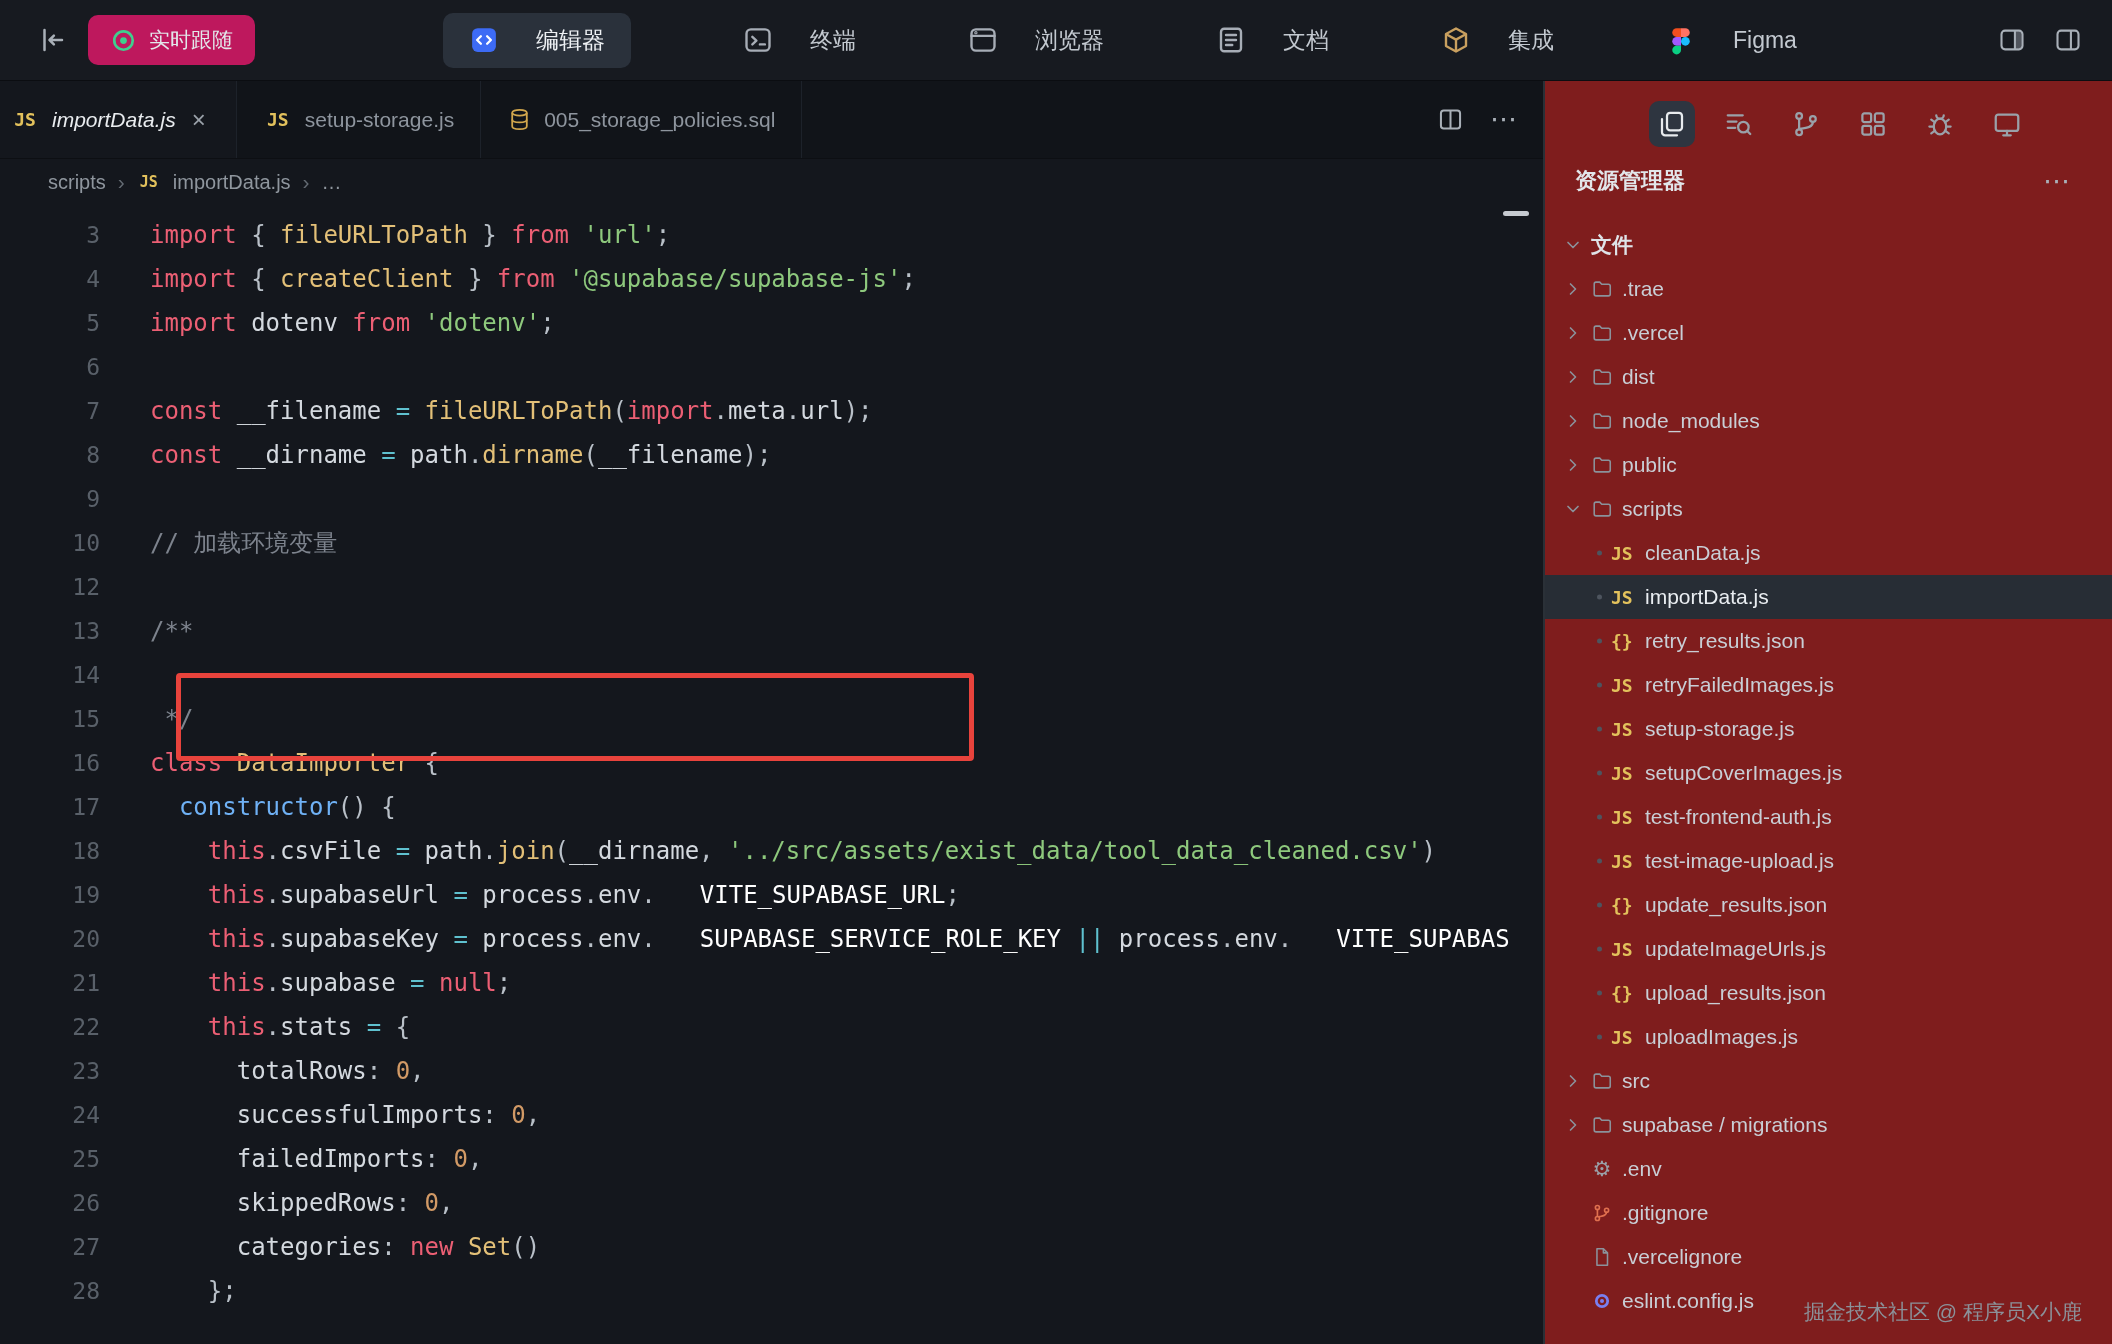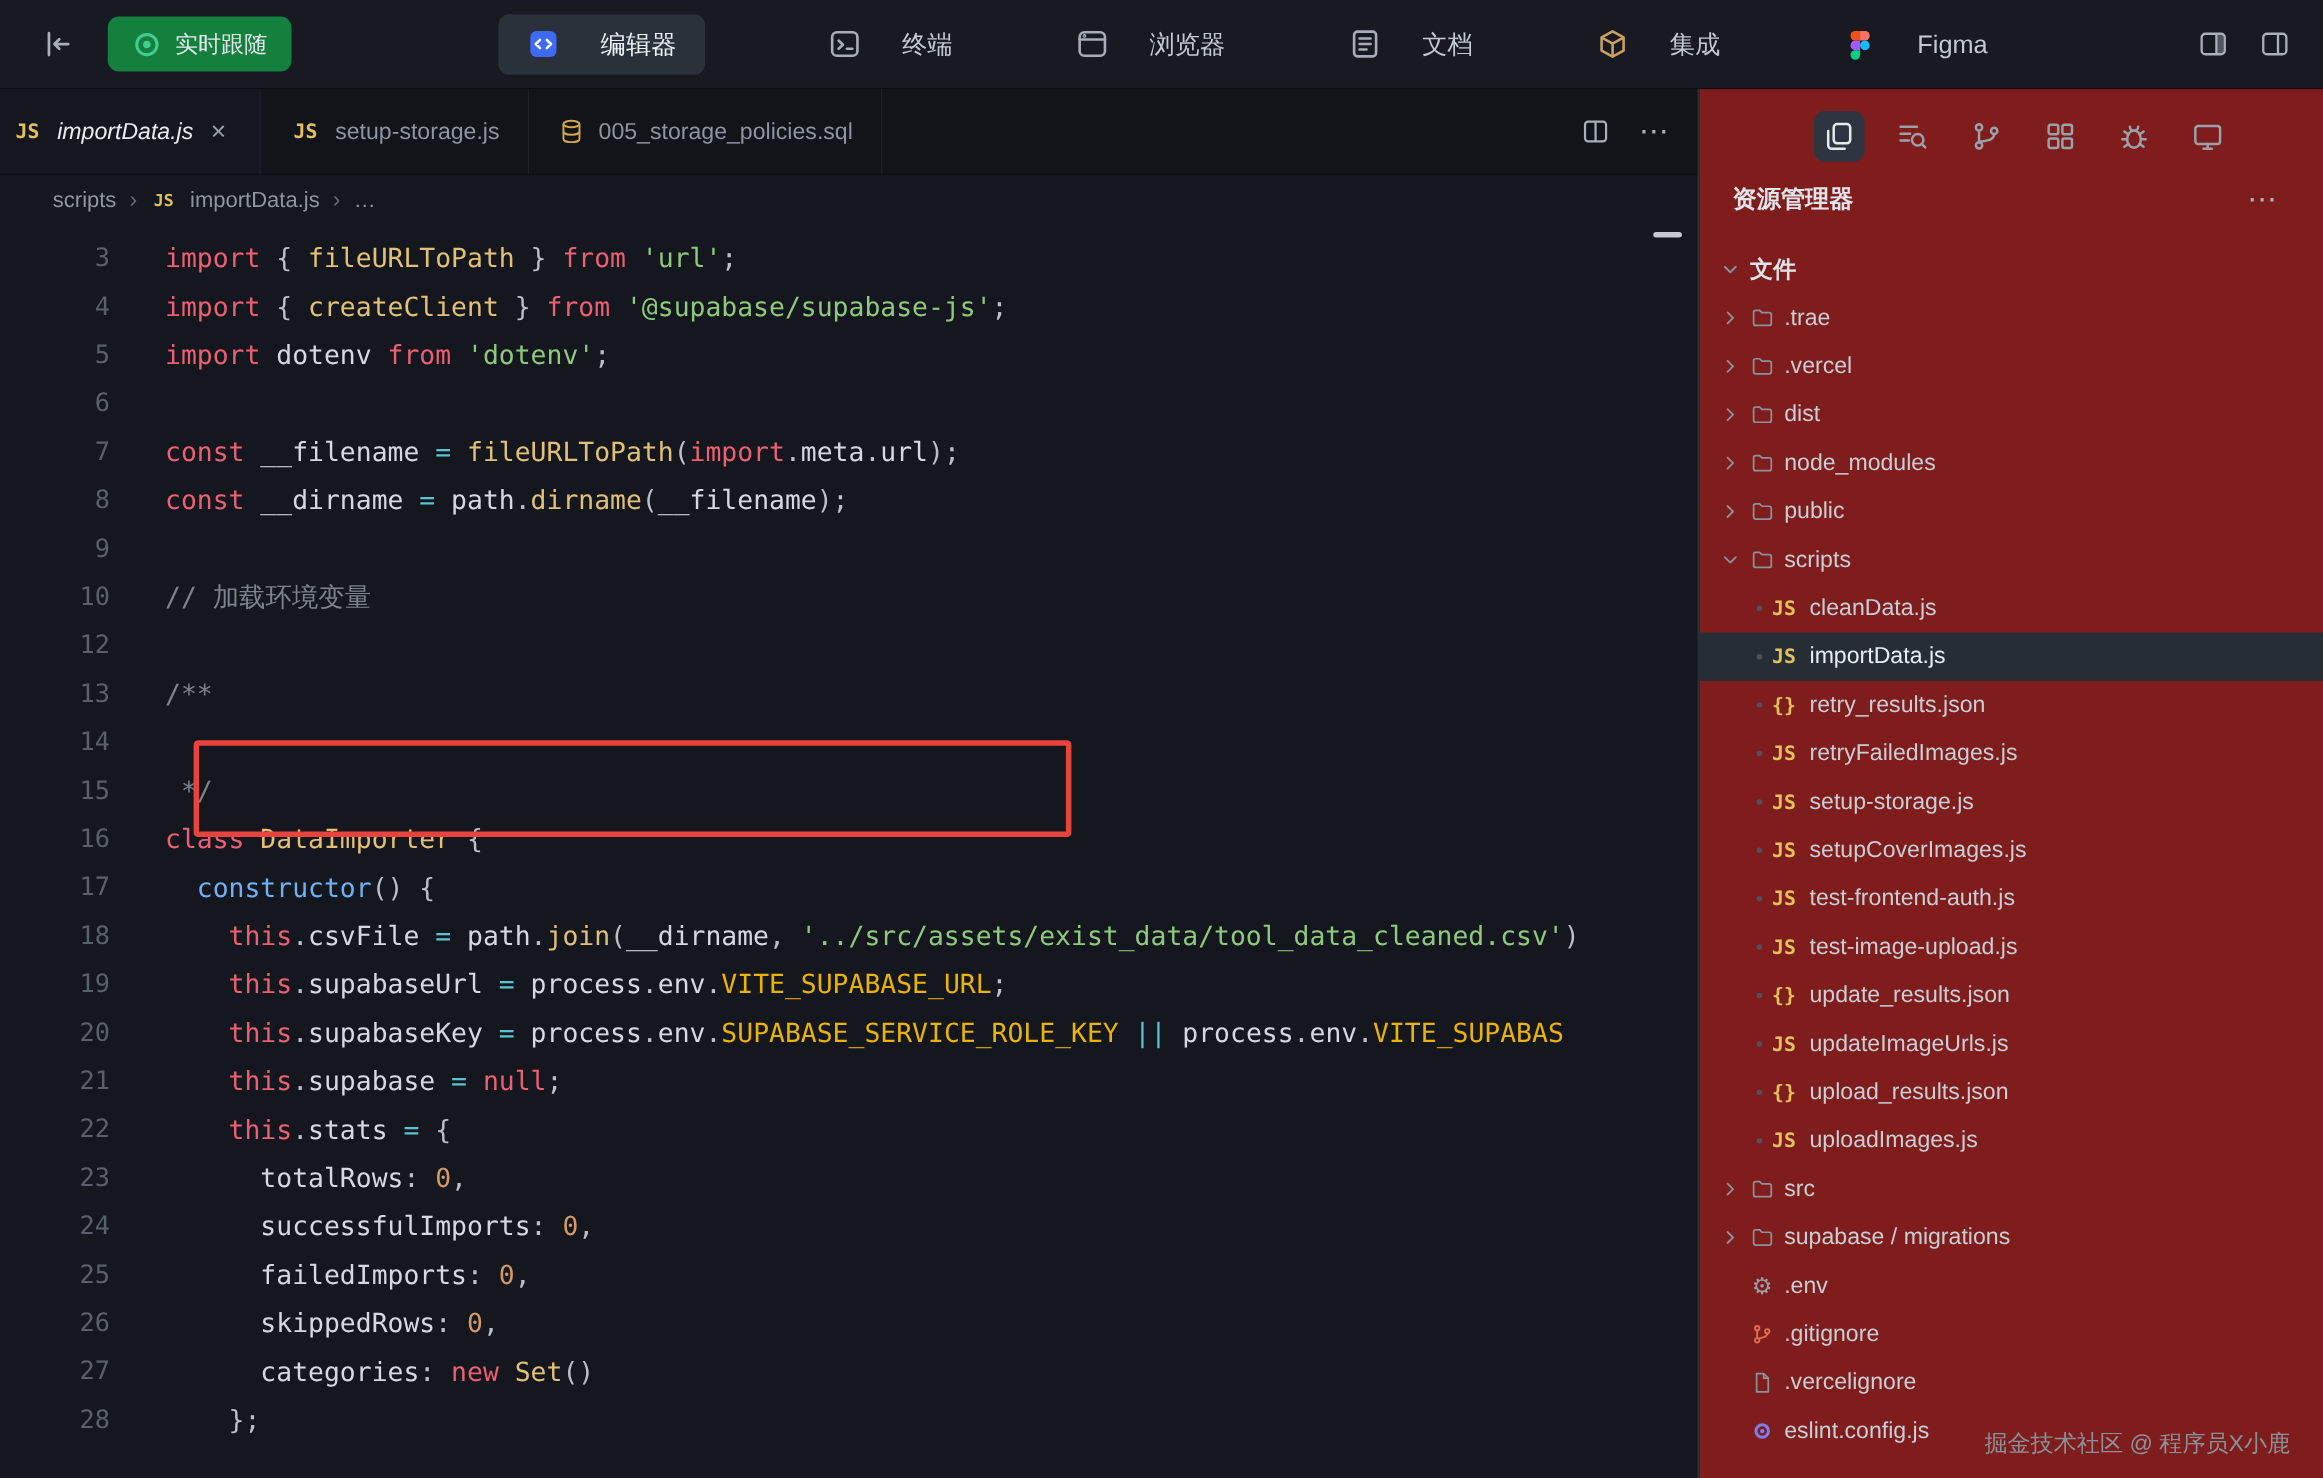--- a/index.html
+++ b/index.html
@@ -9,22 +9,22 @@
   .icon { display:inline-flex; align-items:center; justify-content:center; flex:none; }
   .icon svg { width:100%; height:100%; display:block; }
 
   
   .topbar { height:81px; background:#171a20; border-bottom:1px solid #0b0d11;
     display:flex; align-items:center; padding:0 30px; }
   .icon-btn { background:none; border:none; cursor:pointer; color:#a9b0b8;
     display:inline-flex; align-items:center; justify-content:center; }
   .collapse-btn { width:44px; height:44px; }
   .collapse-btn .icon { width:30px; height:30px; }
-  .follow-pill { display:flex; align-items:center; gap:12px; background:#15803d;
-    border-radius:10px; padding:11px 22px; margin-left:24px; cursor:pointer; }
+  .follow-pill { display:flex; align-items:center; gap:12px; background:#be185d;
+    border-radius:10px; padding:11px 22px; margin-left:14px; cursor:pointer; }
   .follow-pill .icon { width:27px; height:27px; }
   .follow-pill span.lbl { color:#e3e7ea; font-size:21px; }
   .app-tabs { display:flex; align-items:center; gap:112px; margin-left:188px; }
   .app-tab { display:flex; align-items:center; gap:12px; cursor:pointer; color:#a7adb6; }
   .app-tab .icon { width:30px; height:30px; }
   .app-tab .app-tab-label { font-size:23px; color:#c3c9d0;margin-left:25px; }
   .app-tab.active { background:#2a313b; border-radius:10px; padding:12px 26px; }
   .app-tab.active .app-tab-label { color:#eef1f4; }
   .topbar-right { margin-left:auto; display:flex; align-items:center; gap:28px; }
   .topbar-right .icon { width:28px; height:28px; color:#a9b0b8; }
@@ -66,21 +66,21 @@
   .line-text { padding-left:50px; }
   .tok-kw { color:#ec5f74; }
   .tok-fn { color:#e3c078; }
   .tok-cl { color:#e3c078; }
   .tok-mb { color:#6fb1f5; }
   .tok-str { color:#8ec97d; }
   .tok-num { color:#d29a66; }
   .tok-cm { color:#7d838d; }
   .tok-pl { color:#b9c0c8; }
   .tok-id { color:#d4d9df; }
-  .tok-cn { color:#eab308; }
+  .tok-cn { color:#ffffff;margin-left:44px; }
   .tok-op { color:#5fc1cf; }
   .note-box { position:absolute; left:176px; top:468px; width:798px; height:88px;
     border:5px solid #e8433c; border-radius:4px; pointer-events:none; }
   .minimap-dash { position:absolute; top:6px; right:14px; width:26px; height:5px;
     border-radius:3px; background:#c6cad0; }
 
   
   .sidebar { flex:1; background:#7f1d1d; display:flex; flex-direction:column; position:relative; }
   .activity { height:72px; display:flex; align-items:center; gap:21px; padding:14px 0 0 104px; }
   .act-btn { width:46px; height:46px; border-radius:10px; border:none; background:none;

